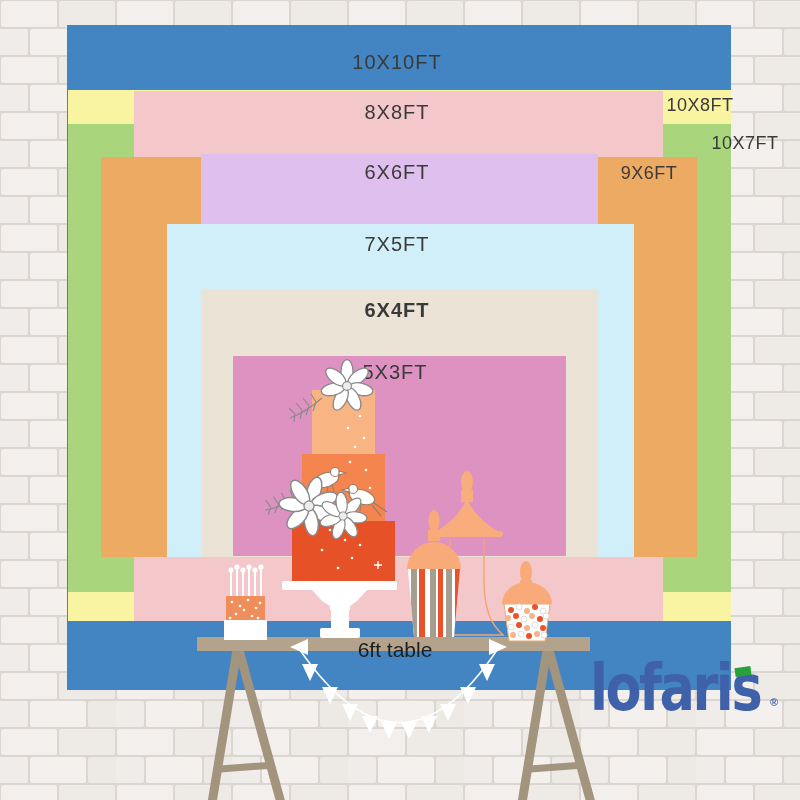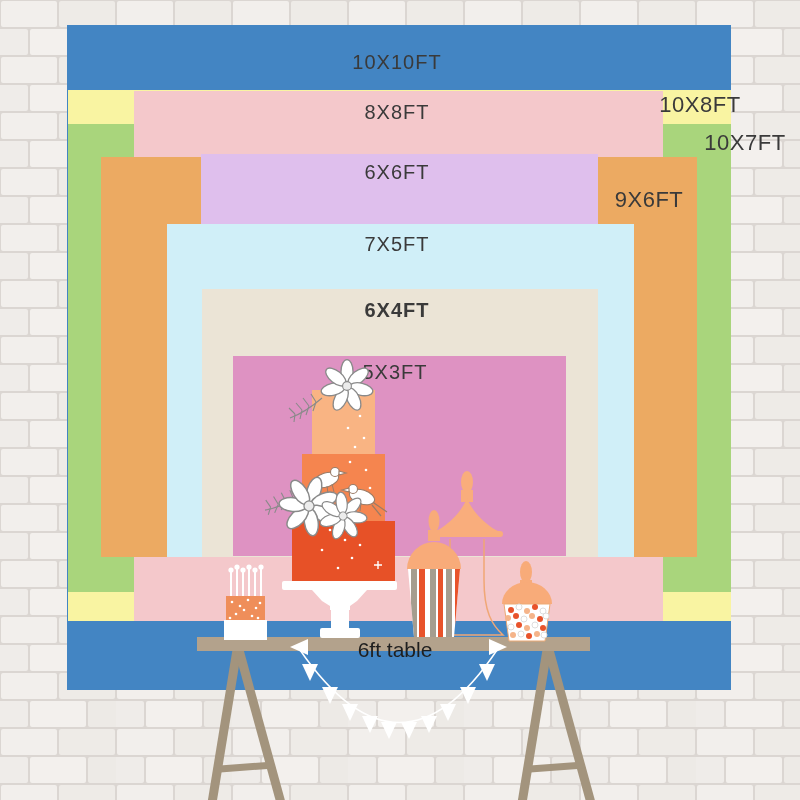--- a/index.html
+++ b/index.html
@@ -13,30 +13,30 @@
   .l-10x8 {left:68px;top:90px;width:663px;height:531px;}
   .l-10x7 {left:68px;top:124px;width:663px;height:468px;}
   .l-8x8  {left:134px;top:91px;width:529px;height:530px;}
   .l-9x6  {left:101px;top:157px;width:596px;height:400px;}
   .l-6x6  {left:201px;top:154px;width:397px;height:403px;}
   .l-7x5  {left:167px;top:224px;width:467px;height:333px;}
   .l-6x4  {left:202px;top:289px;width:396px;height:268px;}
   .l-5x3  {left:233px;top:356px;width:333px;height:200px;}
   .size-label{position:absolute;z-index:2;transform:translate(-50%,-50%);
     font-size:20px;letter-spacing:1px;white-space:nowrap;color:#3a3a3a;}
-  .size-label.small{font-size:22px;letter-spacing:.5px;}
+  .size-label.small{font-size:18px;letter-spacing:.5px;}
   .p-10x10{left:397px;top:62px;}
   .p-8x8 {left:397px;top:112px;}
   .p-6x6 {left:397px;top:172px;}
   .p-7x5 {left:397px;top:244px;}
   .p-6x4 {left:397px;top:310px;font-weight:bold;}
   .p-5x3 {left:395px;top:372px;}
   .p-10x8{left:700px;top:105px;}
   .p-10x7{left:700px;top:143px;}
-  .p-9x6 {left:649px;top:200px;}
+  .p-9x6 {left:649px;top:173px;}
   .props{position:absolute;left:0;top:0;z-index:3;}
   .table-label{position:absolute;z-index:4;left:395px;top:650px;transform:translate(-50%,-50%);
     font-size:21px;color:#1f1f1f;white-space:nowrap;}
   .logo{position:absolute;z-index:5;left:590px;top:656px;width:210px;height:80px;}
   .logo-text{display:inline-block;font-family:"DejaVu Sans",sans-serif;font-weight:bold;
     font-size:64px;line-height:1;letter-spacing:-3px;transform:scaleX(.82);transform-origin:0 0;}
   .logo-green{position:absolute;left:145px;top:11px;width:16px;height:9px;transform:rotate(-8deg);}
   .logo-reg{position:absolute;left:180px;top:40px;font-size:11px;font-weight:bold;}
 </style>
 </head>
@@ -258,14 +258,19 @@
           <circle cx="521" cy="634" r="3" fill="#ffffff" stroke="#ddd"></circle>
         <circle cx="529" cy="636" r="3" fill="#e8532b"></circle>
           <circle cx="537" cy="634" r="3" fill="#f5b48a"></circle>
         <circle cx="544" cy="635" r="3" fill="#ffffff" stroke="#ddd"></circle>
       </g>
     </g>
   </svg>
 
   <div class="table-label" style="color: rgb(31, 31, 31);">6ft table</div>
 
+  <div class="logo">
+    <span class="logo-text" style="color: rgb(62, 97, 169);">lofaris</span>
+    <span class="logo-green" style="background: rgb(39, 162, 59);"></span>
+    <span class="logo-reg" style="color: rgb(62, 97, 169);">®</span>
+  </div>
 
 </div>
 
 </body></html>

